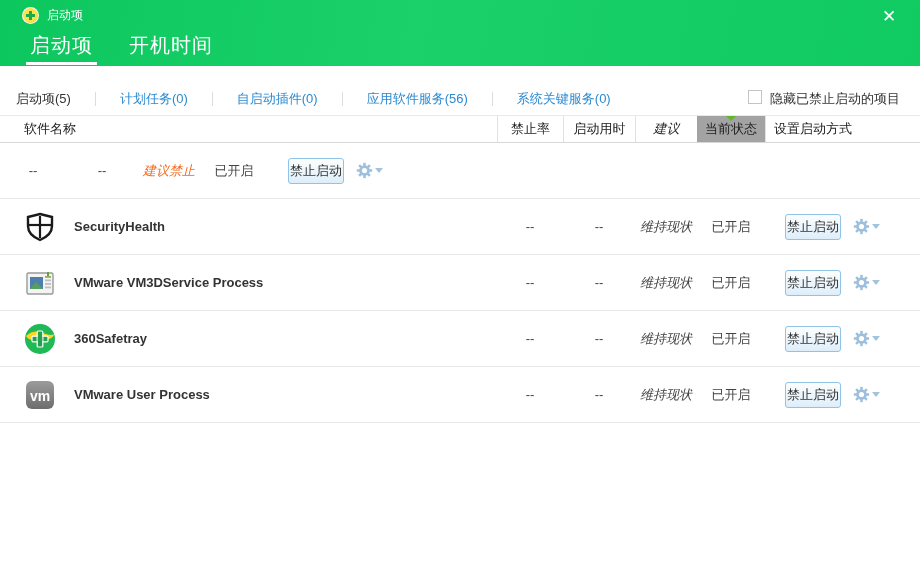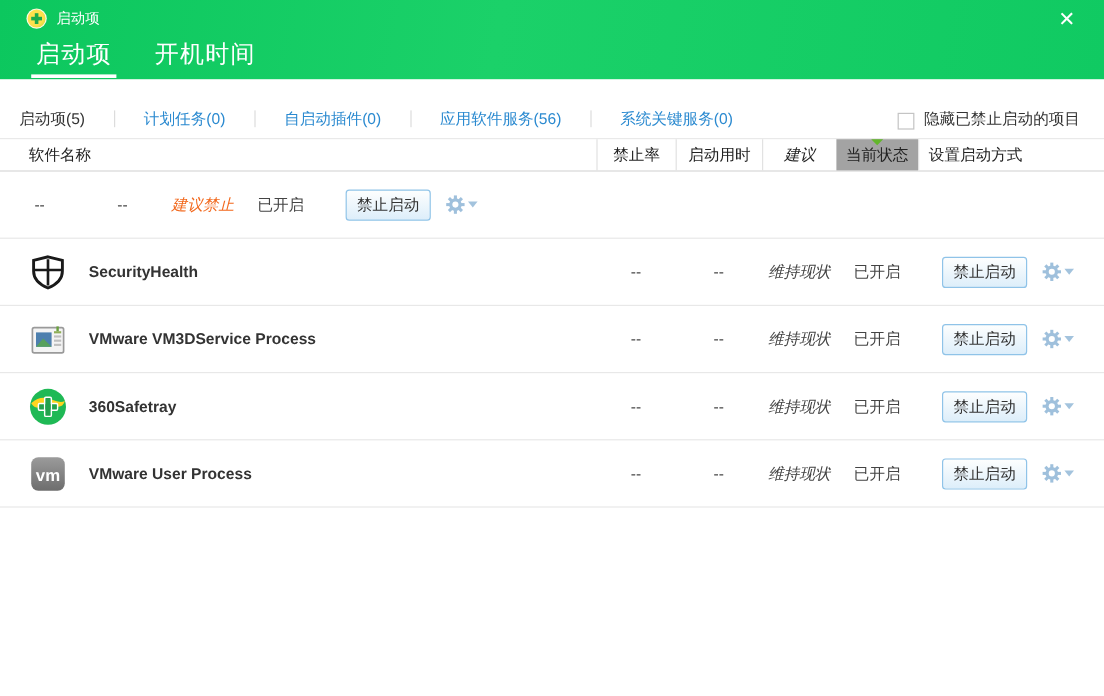--- a/index.html
+++ b/index.html
@@ -22,21 +22,21 @@
   .tabs { display:flex; padding-left:30px; gap:36px; margin-top:2px; }
   .tab { color:#fff; font-size:20px; padding-bottom:7px; position:relative; cursor:pointer; letter-spacing:1px; }
   .tab.active:after { content:""; position:absolute; left:-4px; right:-4px; bottom:1px; height:3px; background:#fff; }
 
   
   .filterbar { height:49px; display:flex; align-items:center; padding:16px 20px 0 14px; }
   .filter { font-size:13px; cursor:pointer; padding:0 2px; }
   .filter.active { color:#333; }
   .filter:not(.active) { color:#2b8ad0; }
   .filter-sep { width:1px; height:14px; background:#dcdcdc; margin:0 22px; }
-  .hide-toggle { margin-left:auto; display:flex; align-items:flex-end; gap:8px; cursor:pointer; }
+  .hide-toggle { margin-left:auto; display:flex; align-items:flex-start; gap:8px; cursor:pointer; }
   .checkbox { width:14px; height:14px; border:1px solid #c4c4c4; background:#fff; }
   .hide-label { font-size:13px; color:#333; }
 
   .topline { height:1px; background:#e9e9e9; }
 
   
   .thead { display:flex; align-items:stretch; height:27px; border-bottom:1px solid #d8d8d8; }
   .col-name { flex:1; padding-left:24px; display:flex; align-items:center; }
   .col-ban { width:66px; } .col-time { width:72px; } .col-sug { width:62px;font-style:italic; }
   .col-status { width:68px; } .col-action { width:155px; }
@@ -47,21 +47,21 @@
     width:0; height:0; border-left:5px solid transparent; border-right:5px solid transparent;
     border-top:5px solid #63b62c; }
   .thead .col-action { justify-content:flex-start; padding-left:8px; }
 
   .row { display:flex; align-items:center; height:56px; border-bottom:1px solid #e8e8e8; }
   .cell { font-size:13px; color:#444; display:flex; align-items:center; justify-content:center; }
   .name-cell { flex:1; display:flex; align-items:center; padding-left:24px; gap:18px; }
   .app-icon { width:32px; height:32px; flex:0 0 32px; }
   .app-name { font-size:13px; font-weight:bold; color:#333; }
   .sug-ban { color:#f2691e; }
-  .ban-btn { width:71px; height:26px; border:1px solid #8fc3e8; border-radius:3px;
+  .ban-btn { width:56px; height:26px; border:1px solid #8fc3e8; border-radius:3px;
     background:linear-gradient(#fdfefe,#ddeefa); color:#333; font-size:13px; cursor:pointer;
     font-family:Liberation Sans, sans-serif; }
   .action-cell { width:155px; display:flex; align-items:center; gap:12px; padding-left:20px; }
   .gear-wrap { display:flex; align-items:center; gap:2px; cursor:pointer; }
   .gear-caret { width:0; height:0; border-left:4px solid transparent; border-right:4px solid transparent;
     border-top:5px solid #a3c3dd; }
 </style>
 </head>
 <body>
 

